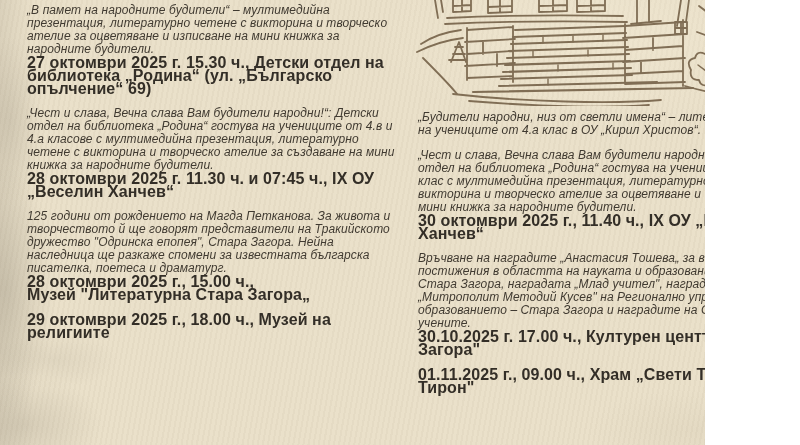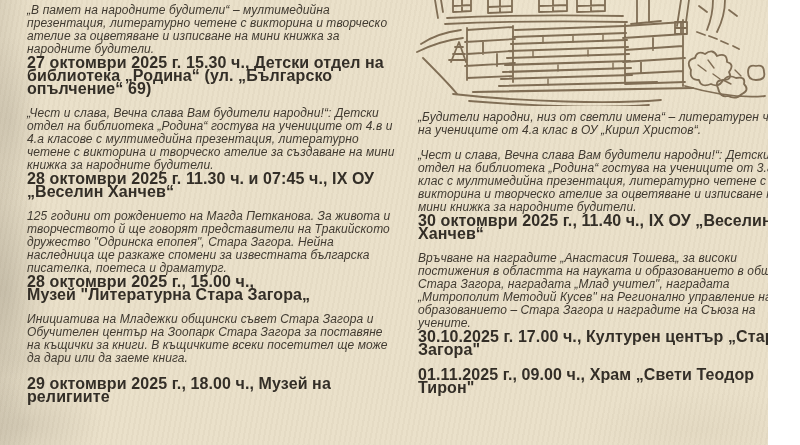--- a/index.html
+++ b/index.html
@@ -1,18 +1,18 @@
 <!DOCTYPE html>
 <html><head>
 <meta charset="utf-8">
 <style>
   html,body{margin:0;padding:0;}
   body{width:800px;height:445px;overflow:hidden;}
   .page{
-    position:relative;width:768px;height:445px;overflow:hidden;
+    position:relative;width:705px;height:445px;overflow:hidden;
     background-color:#e9dfc8;
     background-image:
       radial-gradient(ellipse 70px 180px at 6px 290px, rgba(125,118,102,.22), transparent 70%),
       radial-gradient(ellipse 50px 120px at 10px 120px, rgba(130,122,106,.16), transparent 70%),
       radial-gradient(ellipse 110px 70px at 25px 425px, rgba(122,114,98,.18), transparent 70%),
       radial-gradient(ellipse 90px 40px at 55px 360px, rgba(128,120,104,.10), transparent 70%),
       radial-gradient(ellipse 160px 60px at 700px 430px, rgba(170,158,132,.10), transparent 70%),
       radial-gradient(ellipse 300px 120px at 600px 40px, rgba(246,238,216,.35), transparent 75%),
       linear-gradient(90deg, rgba(120,112,96,.14), rgba(120,112,96,0) 34px),
       repeating-linear-gradient(100deg, rgba(150,140,120,.05) 0 2px, rgba(255,250,235,.05) 2px 5px);
@@ -87,21 +87,20 @@
     <div class="event">
       <div class="desc">„Чест и слава, Вечна слава Вам будители народни!“: Детски отдел на библиотека „Родина“ гостува на учениците от 4.в и 4.а класове с мултимедийна презентация, литературно четене с викторина и творческо ателие за създаване на мини книжка за народните будители.</div>
       <div class="when">28 октомври 2025 г. 11.30 ч. и 07:45 ч., IX ОУ „Веселин Ханчев“</div>
     </div>
     <div class="event">
       <div class="desc">125 години от рождението на Магда Петканова. За живота и творчеството й ще говорят представители на Тракийското дружество "Одринска епопея", Стара Загора. Нейна наследница ще разкаже спомени за известната българска писателка, поетеса и драматург.</div>
       <div class="when">28 октомври 2025 г., 15.00 ч.,
 Музей "Литературна Стара Загора„</div>
     </div>
     <div class="event">
-      <div class="desc">Инициатива на Младежки общински съвет Стара Загора и Обучителен център на Зоопарк Стара Загора за поставяне на къщички за книги. В къщичките всеки посетител ще може да дари или да заеме книга.</div>
     </div>
     <div class="event">
       <div class="when">29 октомври 2025 г., 18.00 ч., Музей на религиите</div>
     </div>
 
   </div>
 
   <div class="col col-right">
     <div class="event">
       <div class="desc">„Будители народни, низ от светли имена“ – литературен час на учениците от 4.а клас в ОУ „Кирил Христов“.</div>

